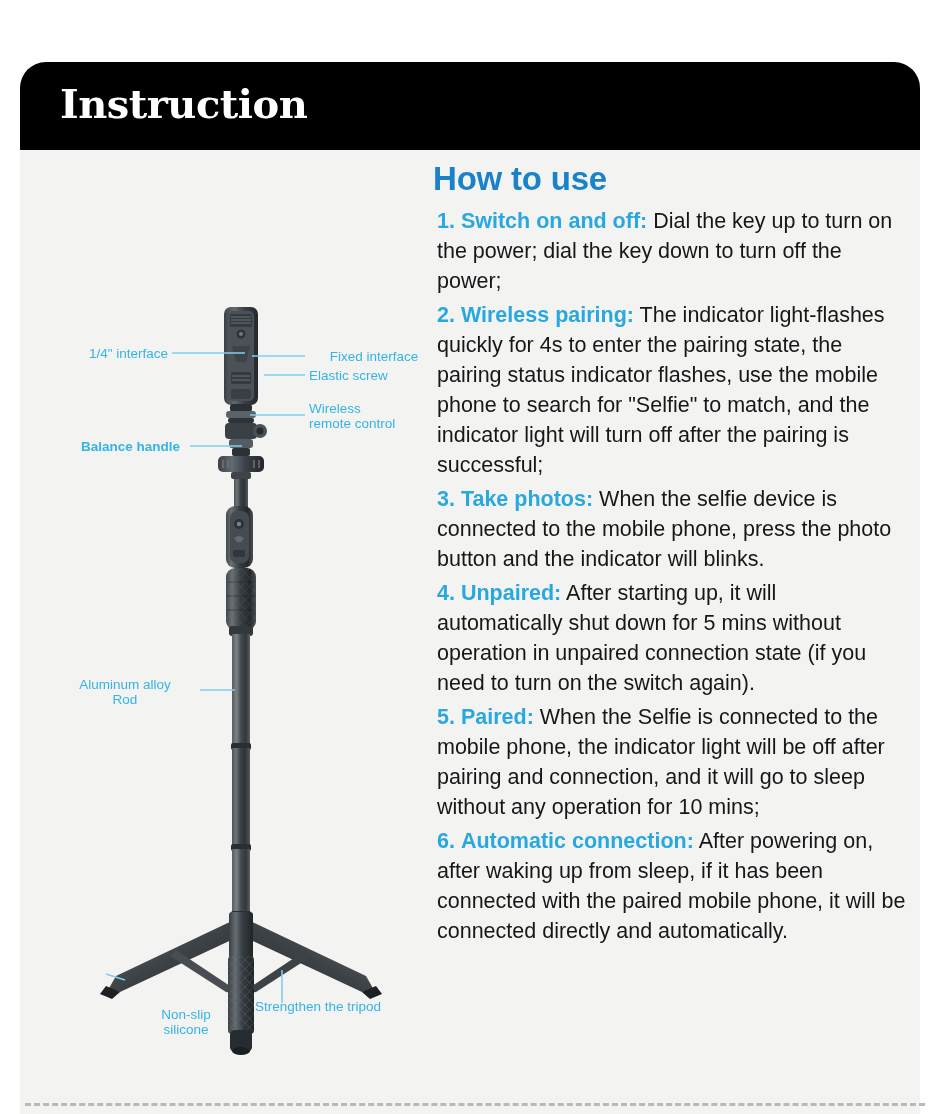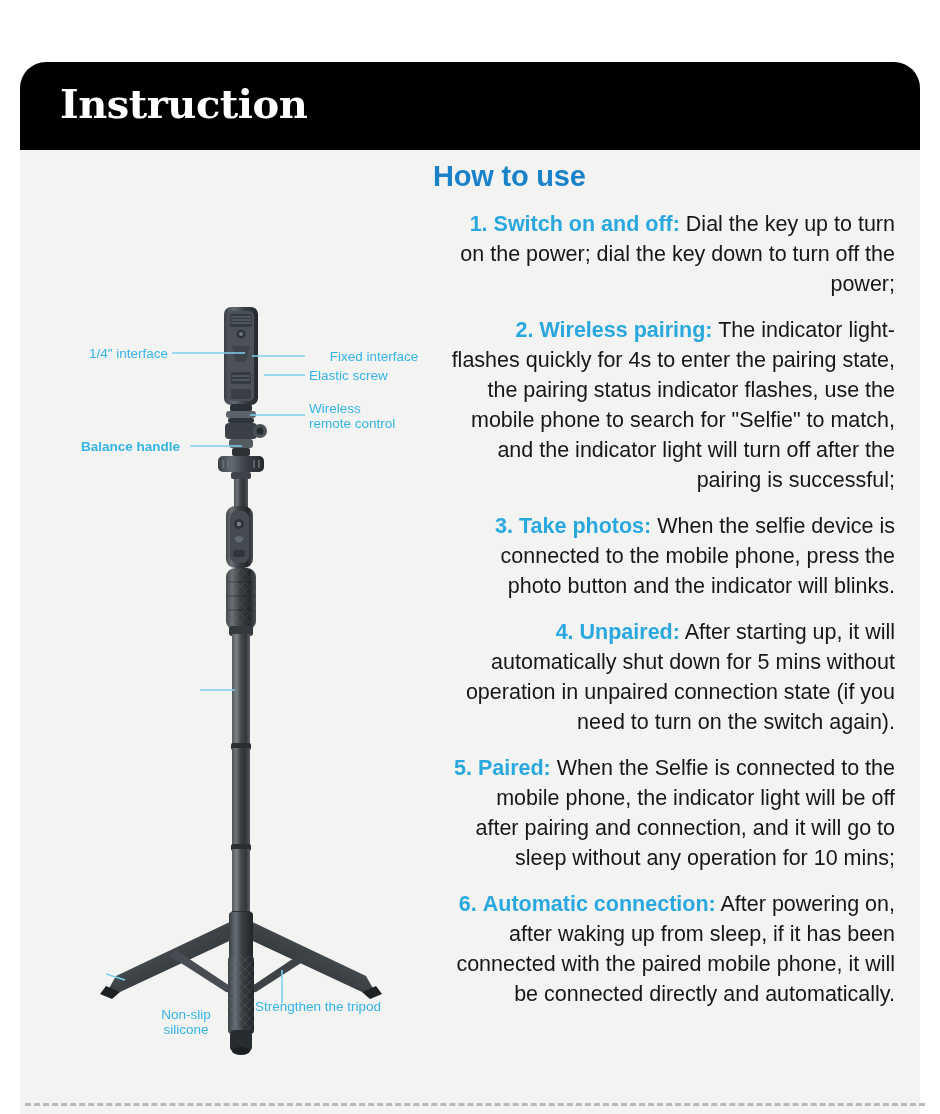--- a/index.html
+++ b/index.html
@@ -51,31 +51,31 @@
   .lbl.r{text-align:right;}
   .lbl.l{text-align:left;}
   .lbl.c{text-align:center;}
 
   
   #steps{
     position:absolute;left:413px;top:10px;width:478px;
   }
   #how-to-use{
     color:#1a82c8;
-    font-size:29px;font-weight:bold;
+    font-size:33px;font-weight:bold;
     margin:0 0 8px 0;
     letter-spacing:-0.2px;
     font-family:"Liberation Sans","DejaVu Sans",sans-serif;
   }
   .step{
     color:#171717;
     font-size:21.5px;
     line-height:30px;
-    margin:16px;
-    text-align:right;
+    margin:4px;
+    text-align:left;
     font-family:"Liberation Sans","DejaVu Sans",sans-serif;
   }
   .step .hl{
     color:#29a8e0;
     font-weight:bold;
   }
 
   
   #divider{
     position:absolute;left:25px;top:1103px;width:900px;height:0;
@@ -258,20 +258,22 @@
 
       <div class="lbl l" style="left:289px;top:199px;width:130px;text-align:center;">Fixed interface</div>
 
       <div class="lbl l" style="left:289px;top:218px;width:130px;">Elastic screw</div>
 
       <div class="lbl l" style="left:289px;top:251px;width:130px;">Wireless
 remote control</div>
 
       <div class="lbl r" style="left:26px;top:289px;width:134px;font-weight:bold;">Balance handle</div>
 
+      <div class="lbl c" style="left:35px;top:527px;width:140px;">Aluminum alloy
+Rod</div>
 
       <div class="lbl c" style="left:110px;top:817px;width:112px;margin-top:40px;">Non-slip
 silicone</div>
 
       <div class="lbl l" style="left:235px;top:833px;width:180px;margin-top:16px;">Strengthen the tripod</div>
     </div>
 
     <div id="steps">
 
       <div id="how-to-use">How to use</div>

